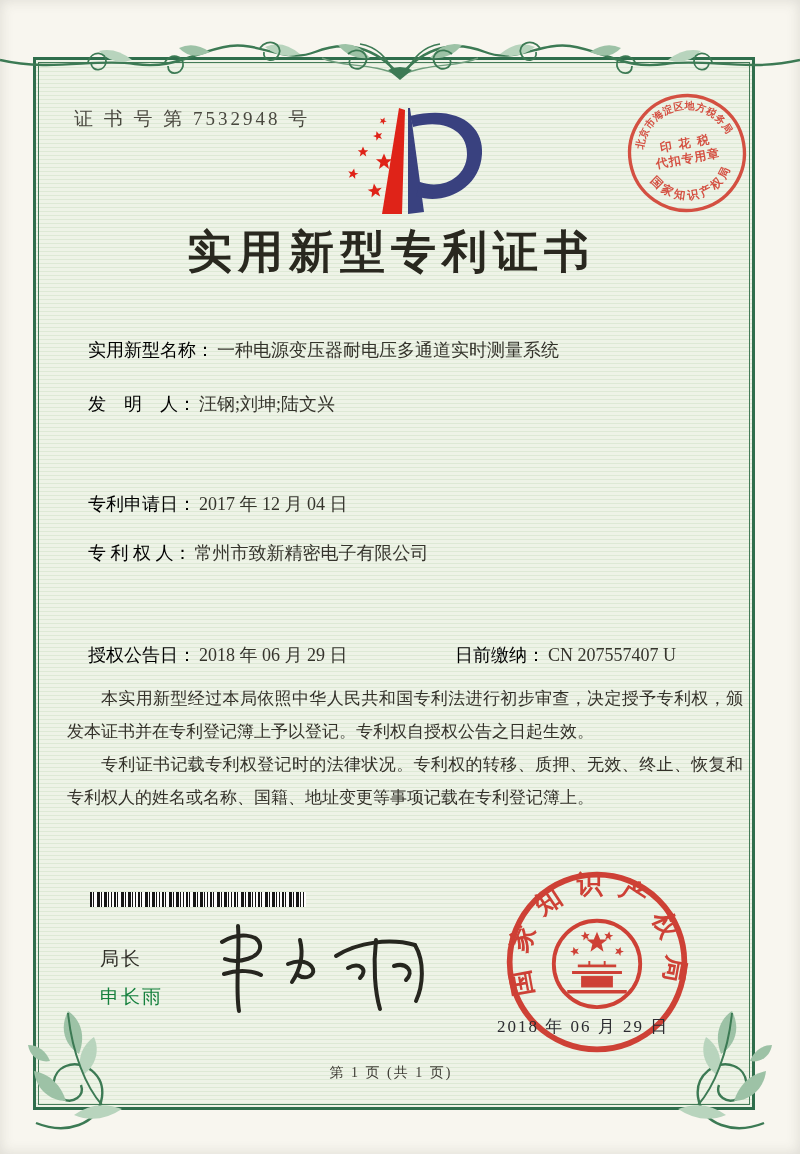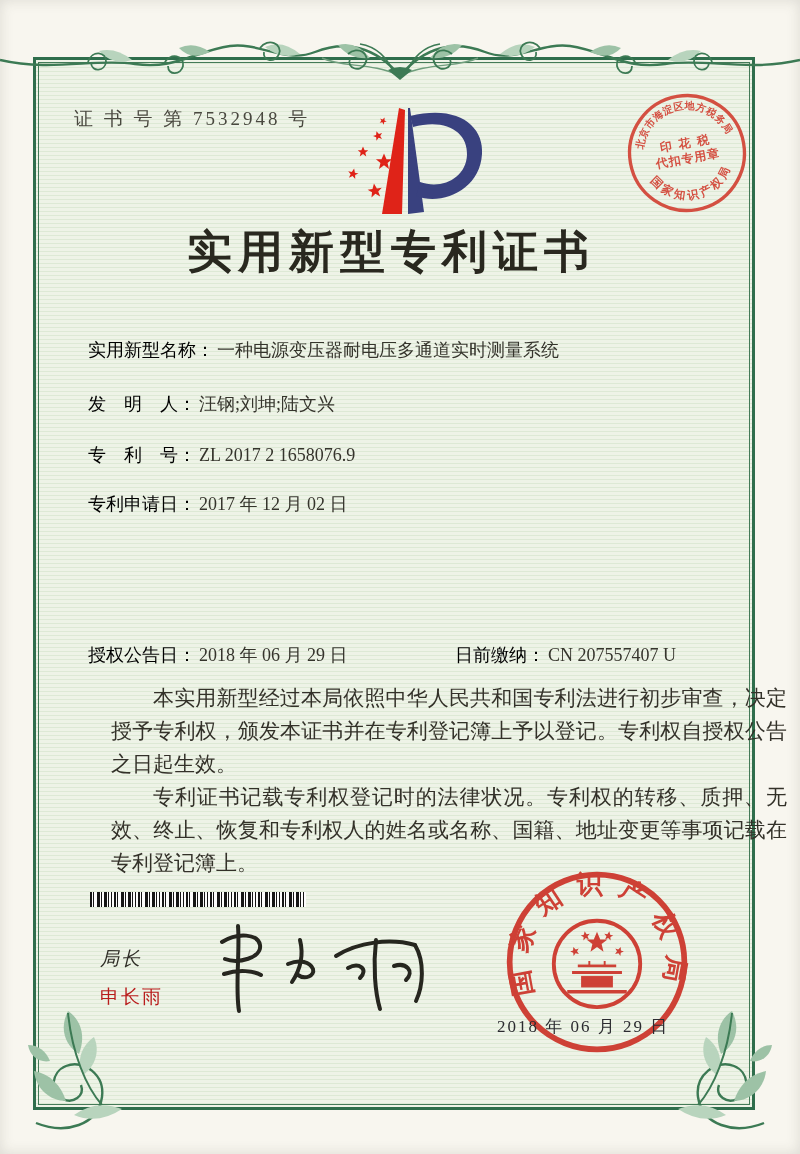--- a/index.html
+++ b/index.html
@@ -17,36 +17,36 @@
   }
   .frame-hairline{position:absolute; left:2px; top:2px; right:2px; bottom:2px; border:1px solid #447a58;}
   svg{display:block;}
   .abs{position:absolute;}
   .cert-no{left:74px; top:106px; font-size:19px; letter-spacing:3px; color:#49483f; white-space:nowrap;}
   .title{left:33px; top:222px; width:716px; text-align:center; font-size:45px; font-weight:bold;
          letter-spacing:6px; color:#29281f; white-space:nowrap;}
   .frow{left:88px; font-size:18px; color:#35342c; white-space:nowrap;}
   .frow .flabel{color:#000000;}
   .frow .fvalue{margin-left:3px;}
-  .body-text{left:67px; top:682px; width:676px; font-size:21px; line-height:33px;
-             text-align:justify; color:#333129;margin-left:44px;}
+  .body-text{left:67px; top:682px; width:676px; font-size:17px; line-height:33px;
+             text-align:justify; color:#333129;}
   .body-text p{margin:0; text-indent:2em;}
   .barcode{
     left:90px; top:892px; width:216px; height:15px; background-color:#fff;
     background-image:repeating-linear-gradient(90deg,
       #161616 0px,#161616 2px,#fdfdfd 2px,#fdfdfd 3px,
       #161616 3px,#161616 4px,#fdfdfd 4px,#fdfdfd 7px,
       #161616 7px,#161616 10px,#fdfdfd 10px,#fdfdfd 11px,
       #161616 11px,#161616 12px,#fdfdfd 12px,#fdfdfd 14px,
       #161616 14px,#161616 17px,#fdfdfd 17px,#fdfdfd 18px,
       #161616 18px,#161616 19px,#fdfdfd 19px,#fdfdfd 21px,
       #161616 21px,#161616 22px,#fdfdfd 22px,#fdfdfd 24px);
   }
-  .director-title{left:100px; top:946px; font-size:19px; color:#2e2d26; letter-spacing:2px;font-style:italic;}
-  .director-name{left:100px; top:984px; font-size:19px; color:#b91c1c; letter-spacing:2px;}
+  .director-title{left:100px; top:946px; font-size:19px; color:#2e2d26; letter-spacing:2px;}
+  .director-name{left:100px; top:984px; font-size:19px; color:#15803d; letter-spacing:2px;}
   .seal-date{left:497px; top:1015px; font-size:17px; letter-spacing:2px; color:#2b2b30; z-index:6;}
   .page-footer{left:33px; top:1064px; width:716px; text-align:center; font-size:14px;
                letter-spacing:2px; color:#3c3b33;}
   .stamp-wrap{left:620px; top:86px; transform:rotate(-10deg); opacity:.92;}
   .seal-wrap{left:501px; top:866px; opacity:.93;}
   .corner-left{left:8px; top:1005px; transform:scaleX(-1);}
   .corner-right{left:668px; top:1005px;}
 </style>
 </head>
 <body>
@@ -133,25 +133,25 @@
   </div>
 
   <div class="abs title">实用新型专利证书</div>
 
   <div class="abs frow" style="top:338px">
     <span class="flabel">实用新型名称：</span><span class="fvalue">一种电源变压器耐电压多通道实时测量系统</span>
   </div>
   <div class="abs frow" style="top:392px">
     <span class="flabel">发　明　人：</span><span class="fvalue">汪钢;刘坤;陆文兴</span>
   </div>
-  <div class="abs frow" style="top:443px">
-    <span class="flabel">专　利　号：</span><span class="fvalue">ZL 2017 2 1658076.9</span>
-  </div>
   <div class="abs frow" style="top:492px">
-    <span class="flabel">专利申请日：</span><span class="fvalue">2017 年 12 月 02 日</span>
+    <span class="flabel">专利申请日：</span><span class="fvalue">2017 年 12 月 04 日</span>
+  </div>
+  <div class="abs frow" style="top:541px">
+    <span class="flabel">专 利 权 人：</span><span class="fvalue">常州市致新精密电子有限公司</span>
   </div>
   <div class="abs frow" style="top:643px">
     <span class="flabel">授权公告日：</span><span class="fvalue">2018 年 06 月 29 日</span>
   </div>
   <div class="abs frow" style="top:643px; left:455px">
     <span class="flabel">日前缴纳：</span><span class="fvalue">CN 207557407 U</span>
   </div>
 
   <div class="abs body-text">
     <p>本实用新型经过本局依照中华人民共和国专利法进行初步审查，决定授予专利权，颁发本证书并在专利登记簿上予以登记。专利权自授权公告之日起生效。</p>
@@ -197,14 +197,15 @@
         <path d="M-20,2 L20,2" stroke-width="3" fill="none"></path>
         <path d="M-26,9 L26,9" stroke-width="3" fill="none"></path>
         <rect x="-16" y="13" width="32" height="11"></rect>
         <path d="M-31,29 L31,29" stroke-width="3.5" fill="none"></path>
         <path d="M-8,2 v-5 M8,2 v-5" stroke-width="2" fill="none"></path>
       </g>
     </svg>
   </div>
   <div class="abs seal-date">2018 年 06 月 29 日</div>
 
+  <div class="abs page-footer">第 1 页 (共 1 页)</div>
 
 </div>
 
 </body></html>

